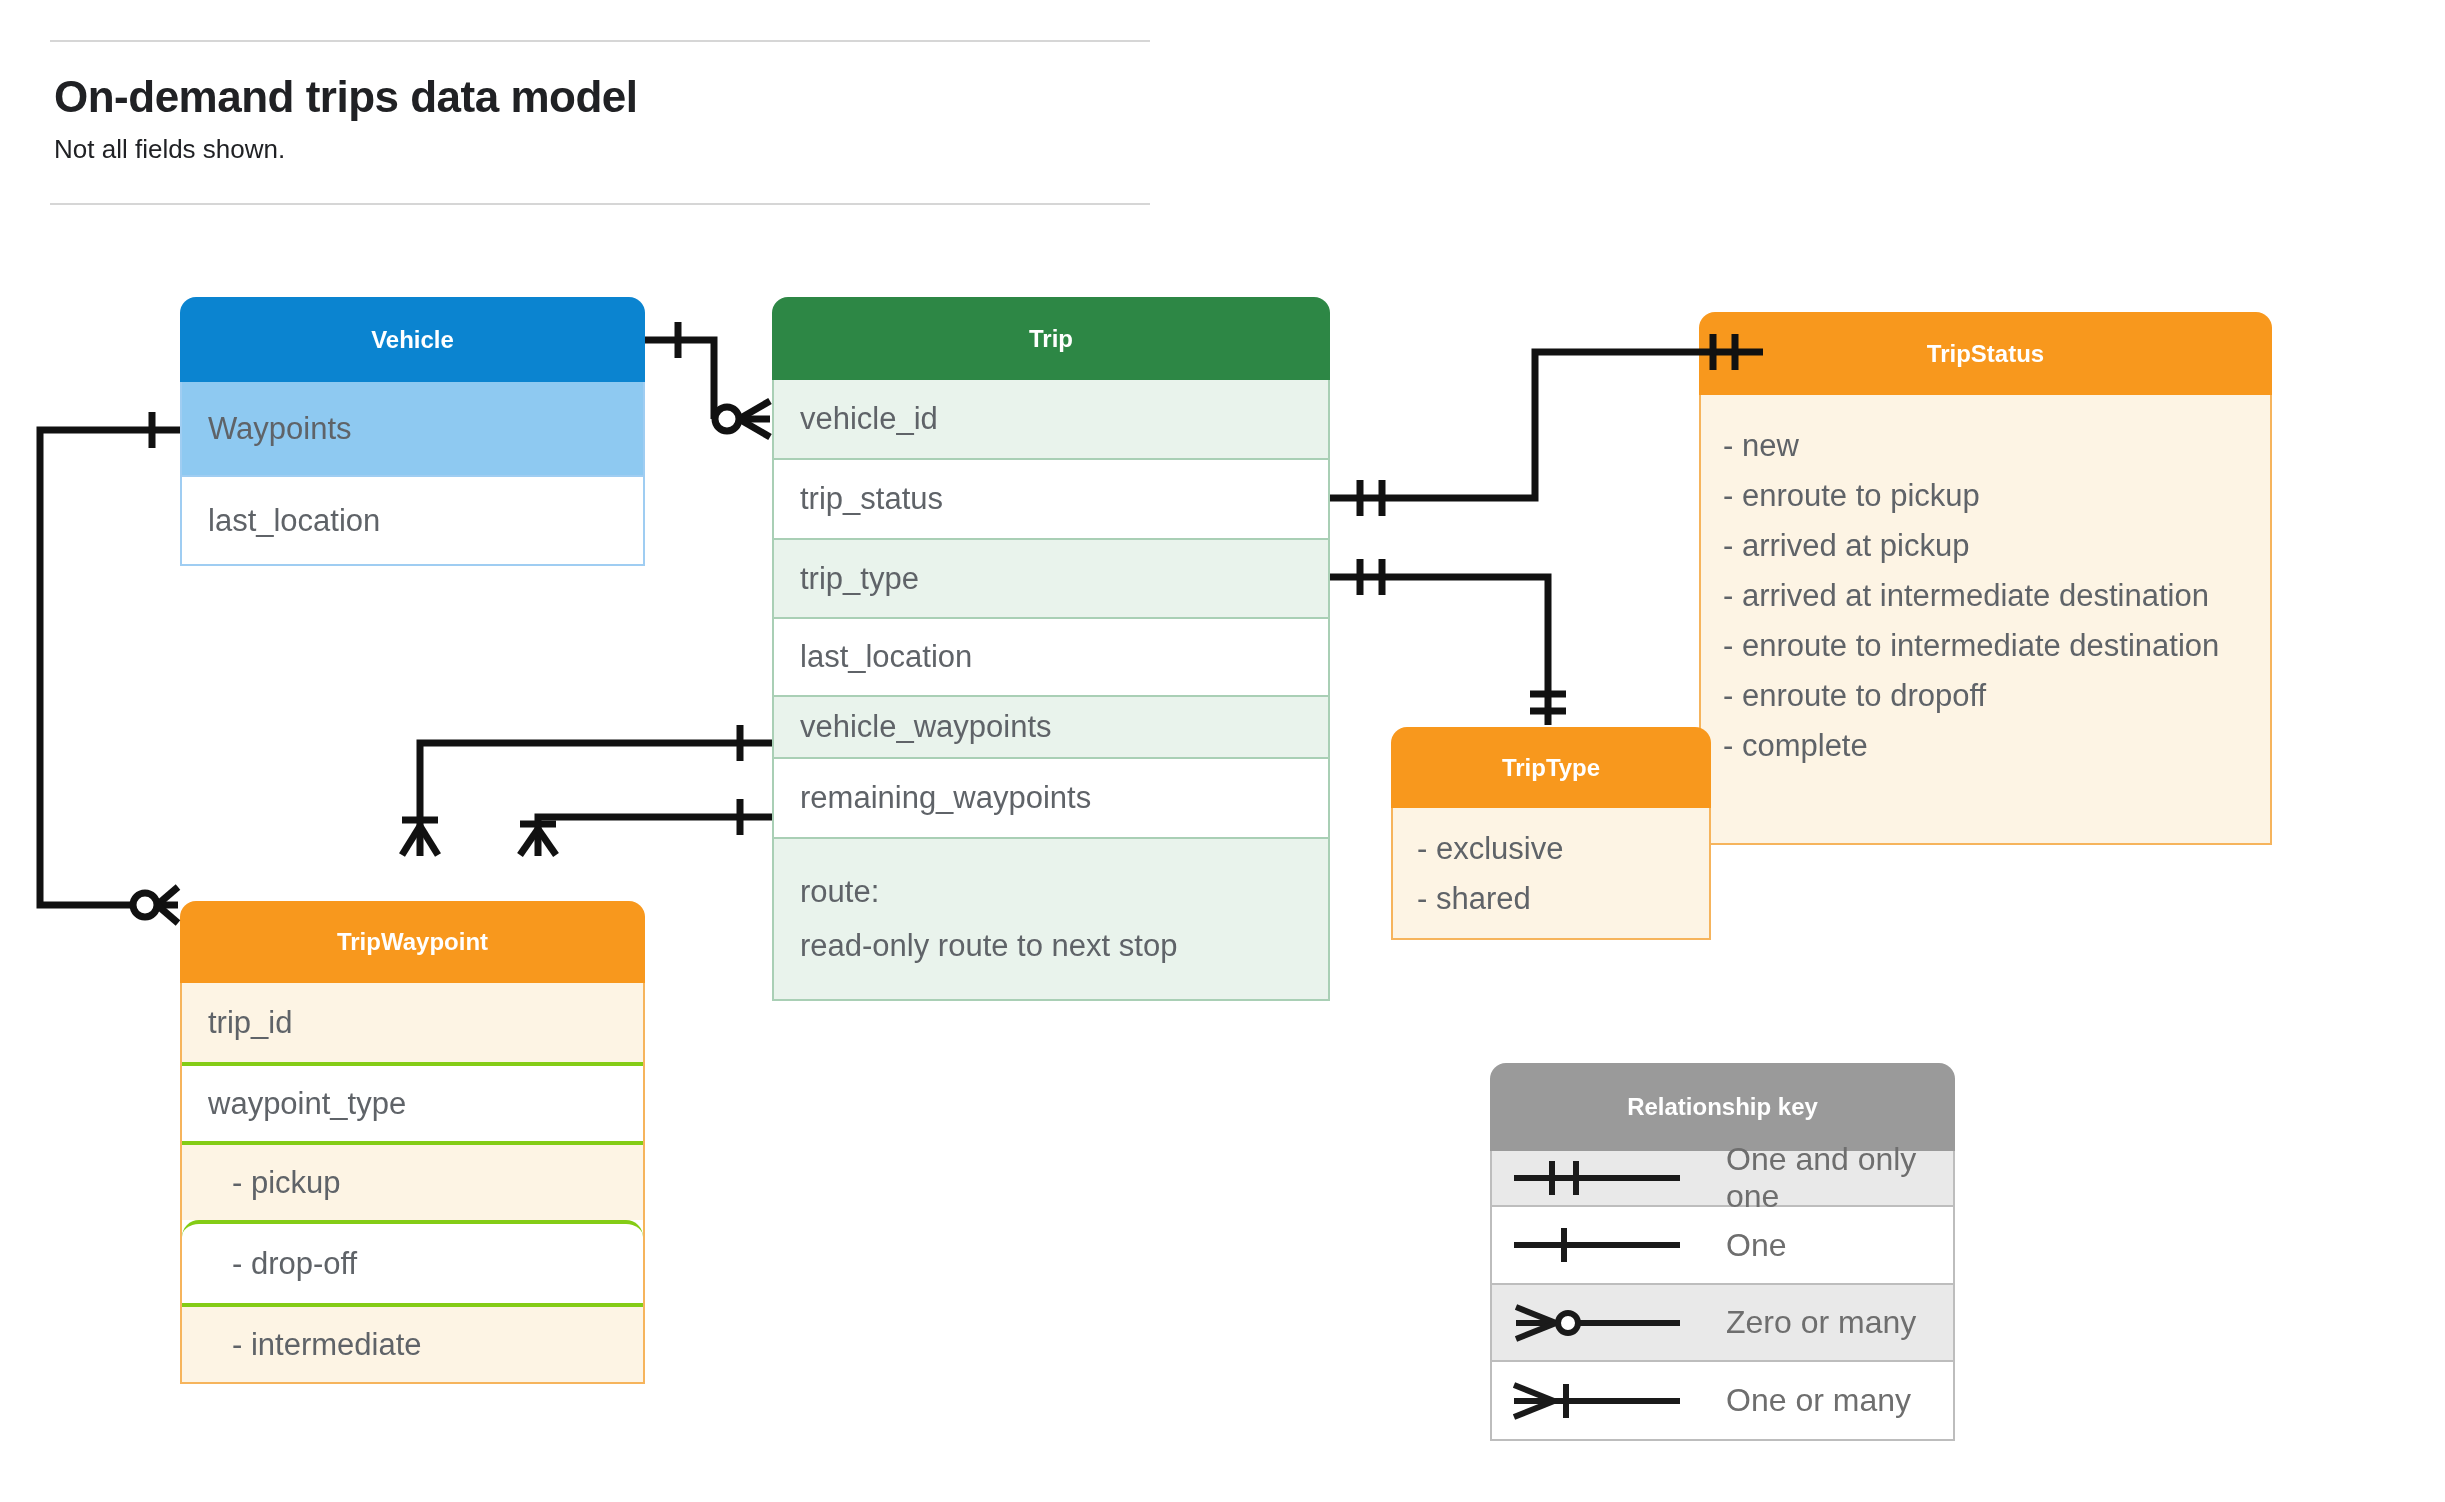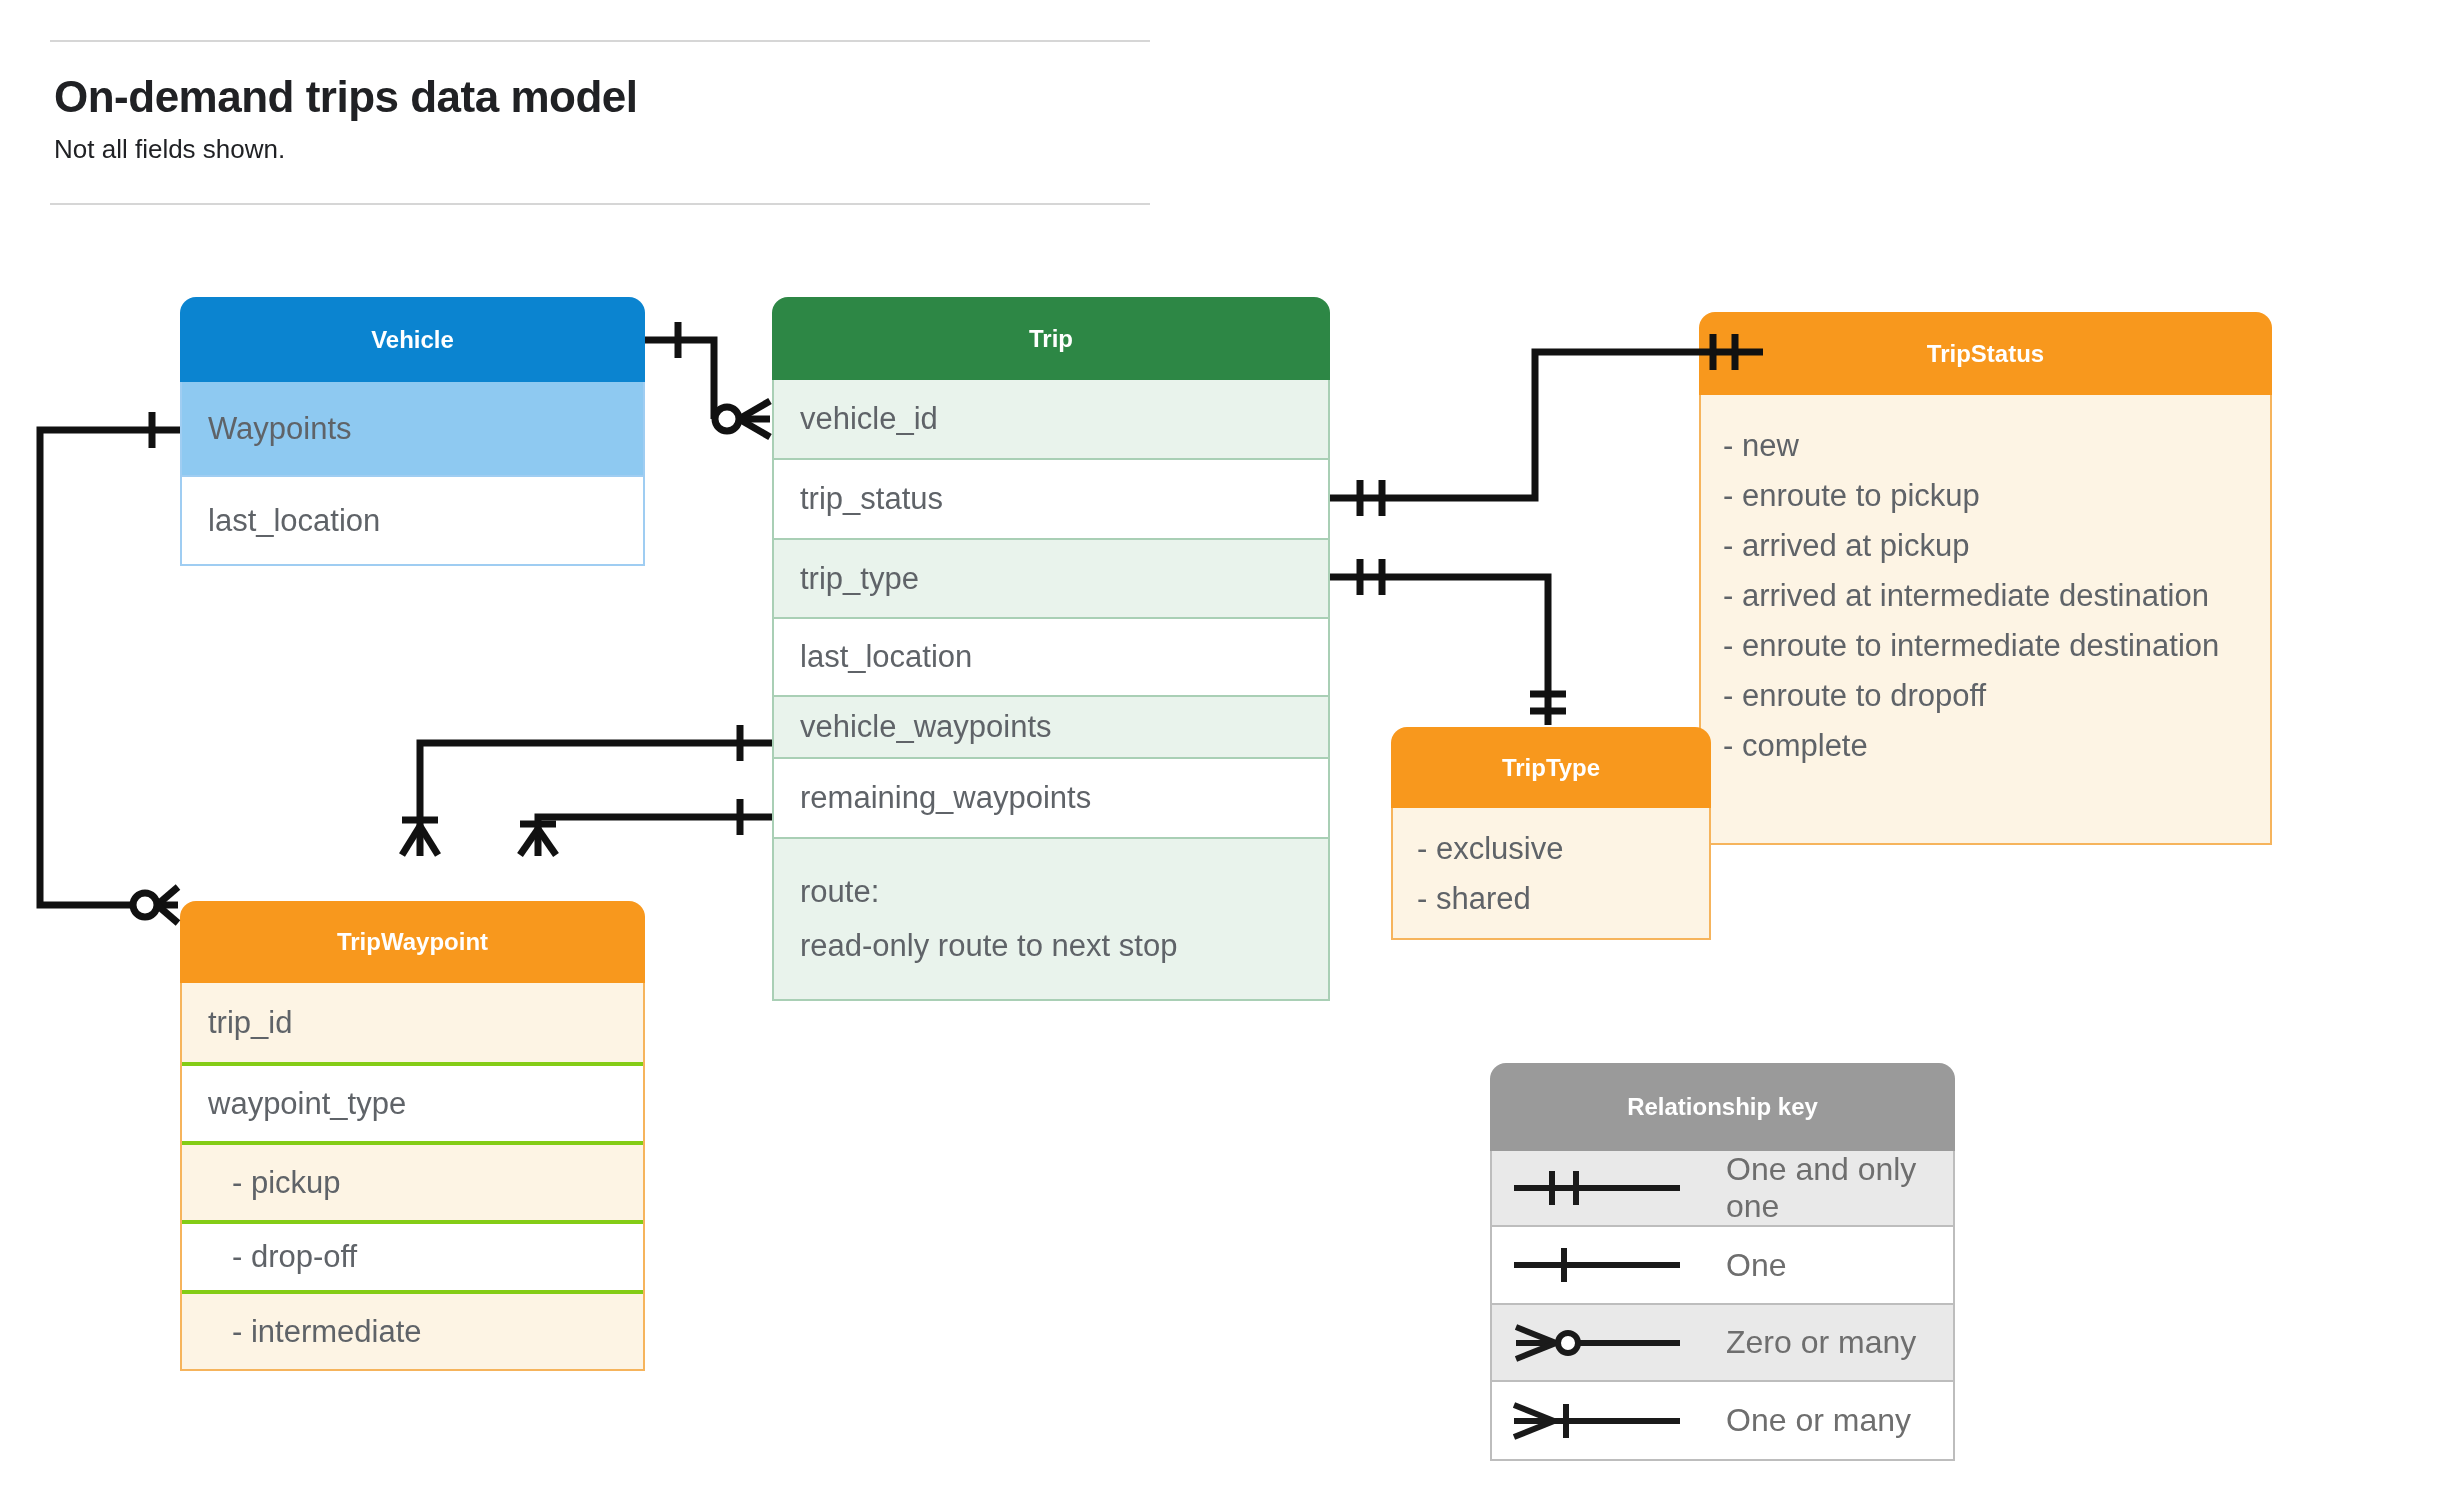--- a/index.html
+++ b/index.html
@@ -113,29 +113,29 @@
       <div class="line">- shared</div>
     </div>
   </div>
 
   <div class="entity orange" style="left:180px;top:858px;width:465px;">
     <div class="hdr" style="height:82px;margin-top:43px;">TripWaypoint</div>
     <div class="body">
       <div class="row bg-cream" style="height:79px;">trip_id</div>
       <div class="row" style="height:79px;">waypoint_type</div>
       <div class="row bg-cream indent" style="height:79px;">- pickup</div>
-      <div class="row indent" style="height:70px;">- drop-off</div>
+      <div class="row indent" style="height:83px;border-radius:17px;">- drop-off</div>
       <div class="row bg-cream indent" style="height:79px;">- intermediate</div>
     </div>
   </div>
 
   <div class="entity gray" style="left:1490px;top:1063px;width:465px;">
     <div class="hdr" style="height:88px;">Relationship key</div>
     <div class="body">
-      <div class="row bg-gray" style="height:74px;">
+      <div class="row bg-gray" style="height:54px;">
         <svg class="legend-sym" width="178" height="44" viewBox="0 0 178 44">
           <g stroke="#1a1a1a" stroke-width="6" fill="none">
             <path d="M6 22 H 172"></path>
               <path d="M44 5 V 39"></path>
               <path d="M68 5 V 39"></path>
           </g>
         </svg>
         <span class="legend-label">One and only one</span>
       </div>
       <div class="row" style="height:78px;">

